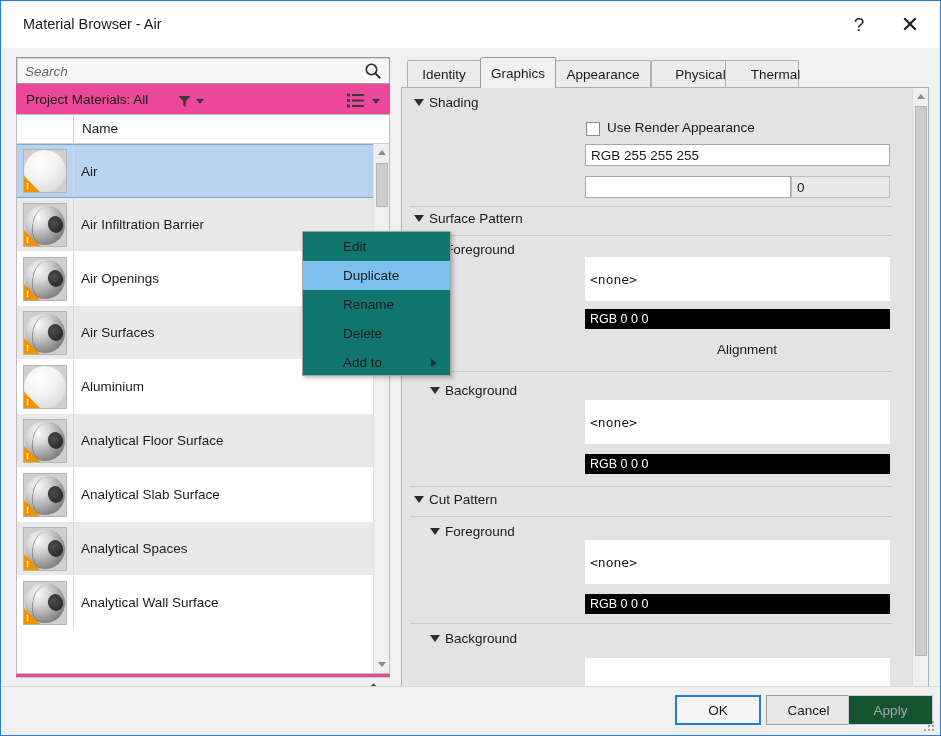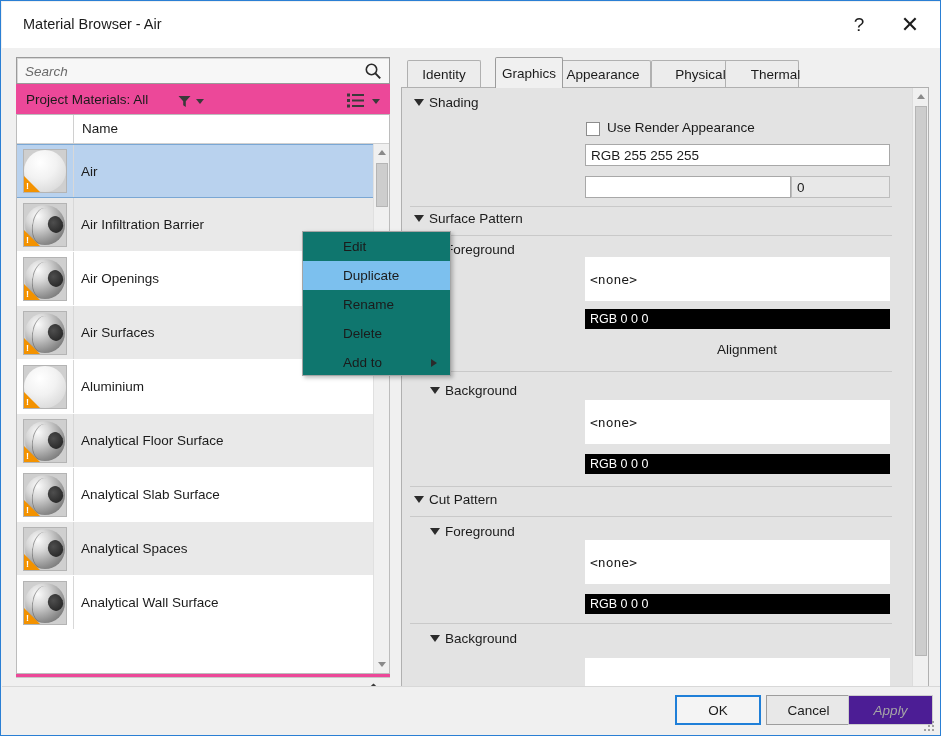--- a/index.html
+++ b/index.html
@@ -340,21 +340,21 @@
     background: #e8e8e8; border: 1px solid #9d9d9d;
     font-size: 13.5px; color: #1b1b1b;
     font-family: "Liberation Sans", sans-serif;
     display: flex; align-items: center; justify-content: center;
   }
   #btn-ok {
     right: 180px; width: 86px;
     background: #f4f4f4; border: 2px solid #1f7fd8;
   }
   #btn-cancel { right: 90px; }
-  #btn-apply { right: 8px; color: #a6a6a6; border-color: #cdcdcd; background: #4c1d95; font-style: italic; }
+  #btn-apply { right: 8px; color: #a6a6a6; border-color: #cdcdcd; background: #14532d; }
   #grip { position: absolute; right: 5px; bottom: 3px; width: 12px; height: 12px; }
   .grip-dot { position: absolute; width: 2px; height: 2px; background: #a0a0a0; }
 </style>
 </head>
 <body>
 
 <div id="window">
 
   <div id="titlebar">
     <div id="title-text">Material Browser - Air</div>
@@ -562,21 +562,21 @@
             <polyline points="8,2 2,8 8,14" fill="none" stroke="#3a3a3a" stroke-width="2.2"></polyline>
             <polyline points="15,2 9,8 15,14" fill="none" stroke="#3a3a3a" stroke-width="2.2"></polyline>
           </svg>
         </span>
       </div>
     </div>
 
     <div id="right-pane">
       <div id="tabs">
           <div class="tab" style="left: 6px; width: 74px;">Identity</div>
-          <div class="tab active" style="left: 94px; width: 68px;">Graphics</div>
+          <div class="tab active" style="left: 79px; width: 76px;">Graphics</div>
           <div class="tab" style="left: 154px; width: 96px;">Appearance</div>
           <div class="tab" style="left: 250px; width: 99px;">Physical</div>
           <div class="tab" style="left: 324px; width: 74px; padding-left: 36px;">Thermal</div>
         </div>
 
       <div id="panel">
         <div id="panel-inner">
 
           <div class="sect-head" style="left:12px; top:7px;">
             <span class="tri-sect"></span><span>Shading</span>

